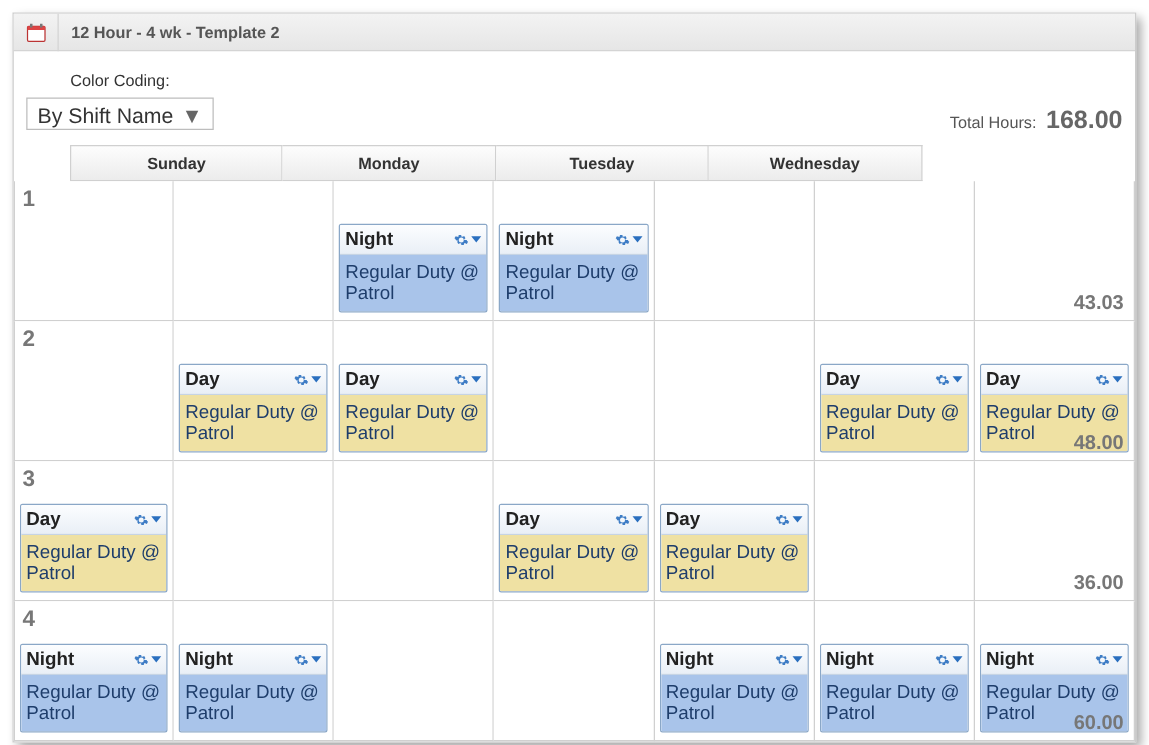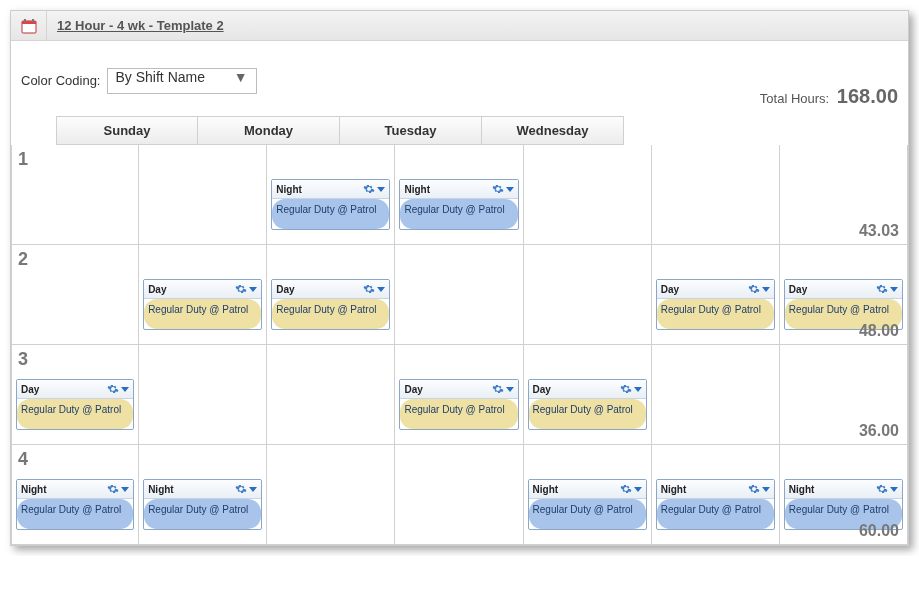--- a/index.html
+++ b/index.html
@@ -29,48 +29,47 @@
     display:flex;
     align-items:center;
     justify-content:center;
     border-right: 1px solid #d4d4d4;
   }
   .title-text {
     padding-left: 10px;
     font-weight: bold;
     color: #555;
     font-size: 13px;
-    text-decoration: underline;
   }
   .controls {
     display:flex;
     align-items:center;
     justify-content: space-between;
     padding: 12px 10px 8px 10px;
   }
-  .controls-left { display:flex; align-items:center; gap:6px; }
+  .controls-left { display:flex; align-items:center; gap:6px;flex-direction:column; }
   .label-text { color:#333; font-size:13px; }
   .select-box {
     border:1px solid #bdbdbd;
     background: #fff;
     height:26px;
     width:150px;
     display:flex;
-    align-items:flex-start;
+    align-items:flex-end;
     justify-content:space-between;
     padding:0 8px;
-    font-size:14px;
+    font-size:17px;
     color:#333;
     cursor:pointer;
   }
   .total-hours { color:#555; font-size:13px;margin-top:32px; }
   .total-hours-val { font-size:20px; font-weight:bold; color:#666; margin-left:4px; }
   .grid {
     display:grid;
-    grid-template-columns: repeat(6, 1fr);
+    grid-template-columns: repeat(5, 1fr);
     padding-left: 45px;
   }
   .grid-hdr {
     background: linear-gradient(#fdfdfd,#ececec);
     border:1px solid #d0d0d0;
     border-left:none;
     text-align:center;
     font-weight:bold;
     font-size:13px;
     color:#333;
@@ -96,37 +95,36 @@
   .week-total {
     position:absolute;
     bottom:4px; right:8px;
     font-size:16px; font-weight:bold; color:#777;
     z-index:2;
   }
   .shift {
     border:1px solid #8aa7c7;
     border-radius:2px;
     overflow:hidden;
-    font-size:10px;
+    font-size:15px;
   }
   .shift-head {
     display:flex;
     align-items:center;
     justify-content:space-between;
     background: linear-gradient(#fcfdff,#e9eff6);
     border-bottom:1px solid #c6d4e4;
     padding:3px 4px;
     font-weight:bold;
     color:#222;
   }
   .shift-body {
     padding:5px 4px 6px 4px;
     color:#1e3d6b;
     min-height:30px;
-    border-radius:13px;
   }
   .shift-body.day { background:#efe1a3; }
   .shift-body.night { background:#a9c4ea; }
   .gear {
     display:flex; align-items:center; gap:2px;
     cursor:pointer;
   }
   .gear svg { display:block; }
   .caret-down {
     width:0;height:0;border-left:4px solid transparent;border-right:4px solid transparent;border-top:5px solid #2a6fbf;

